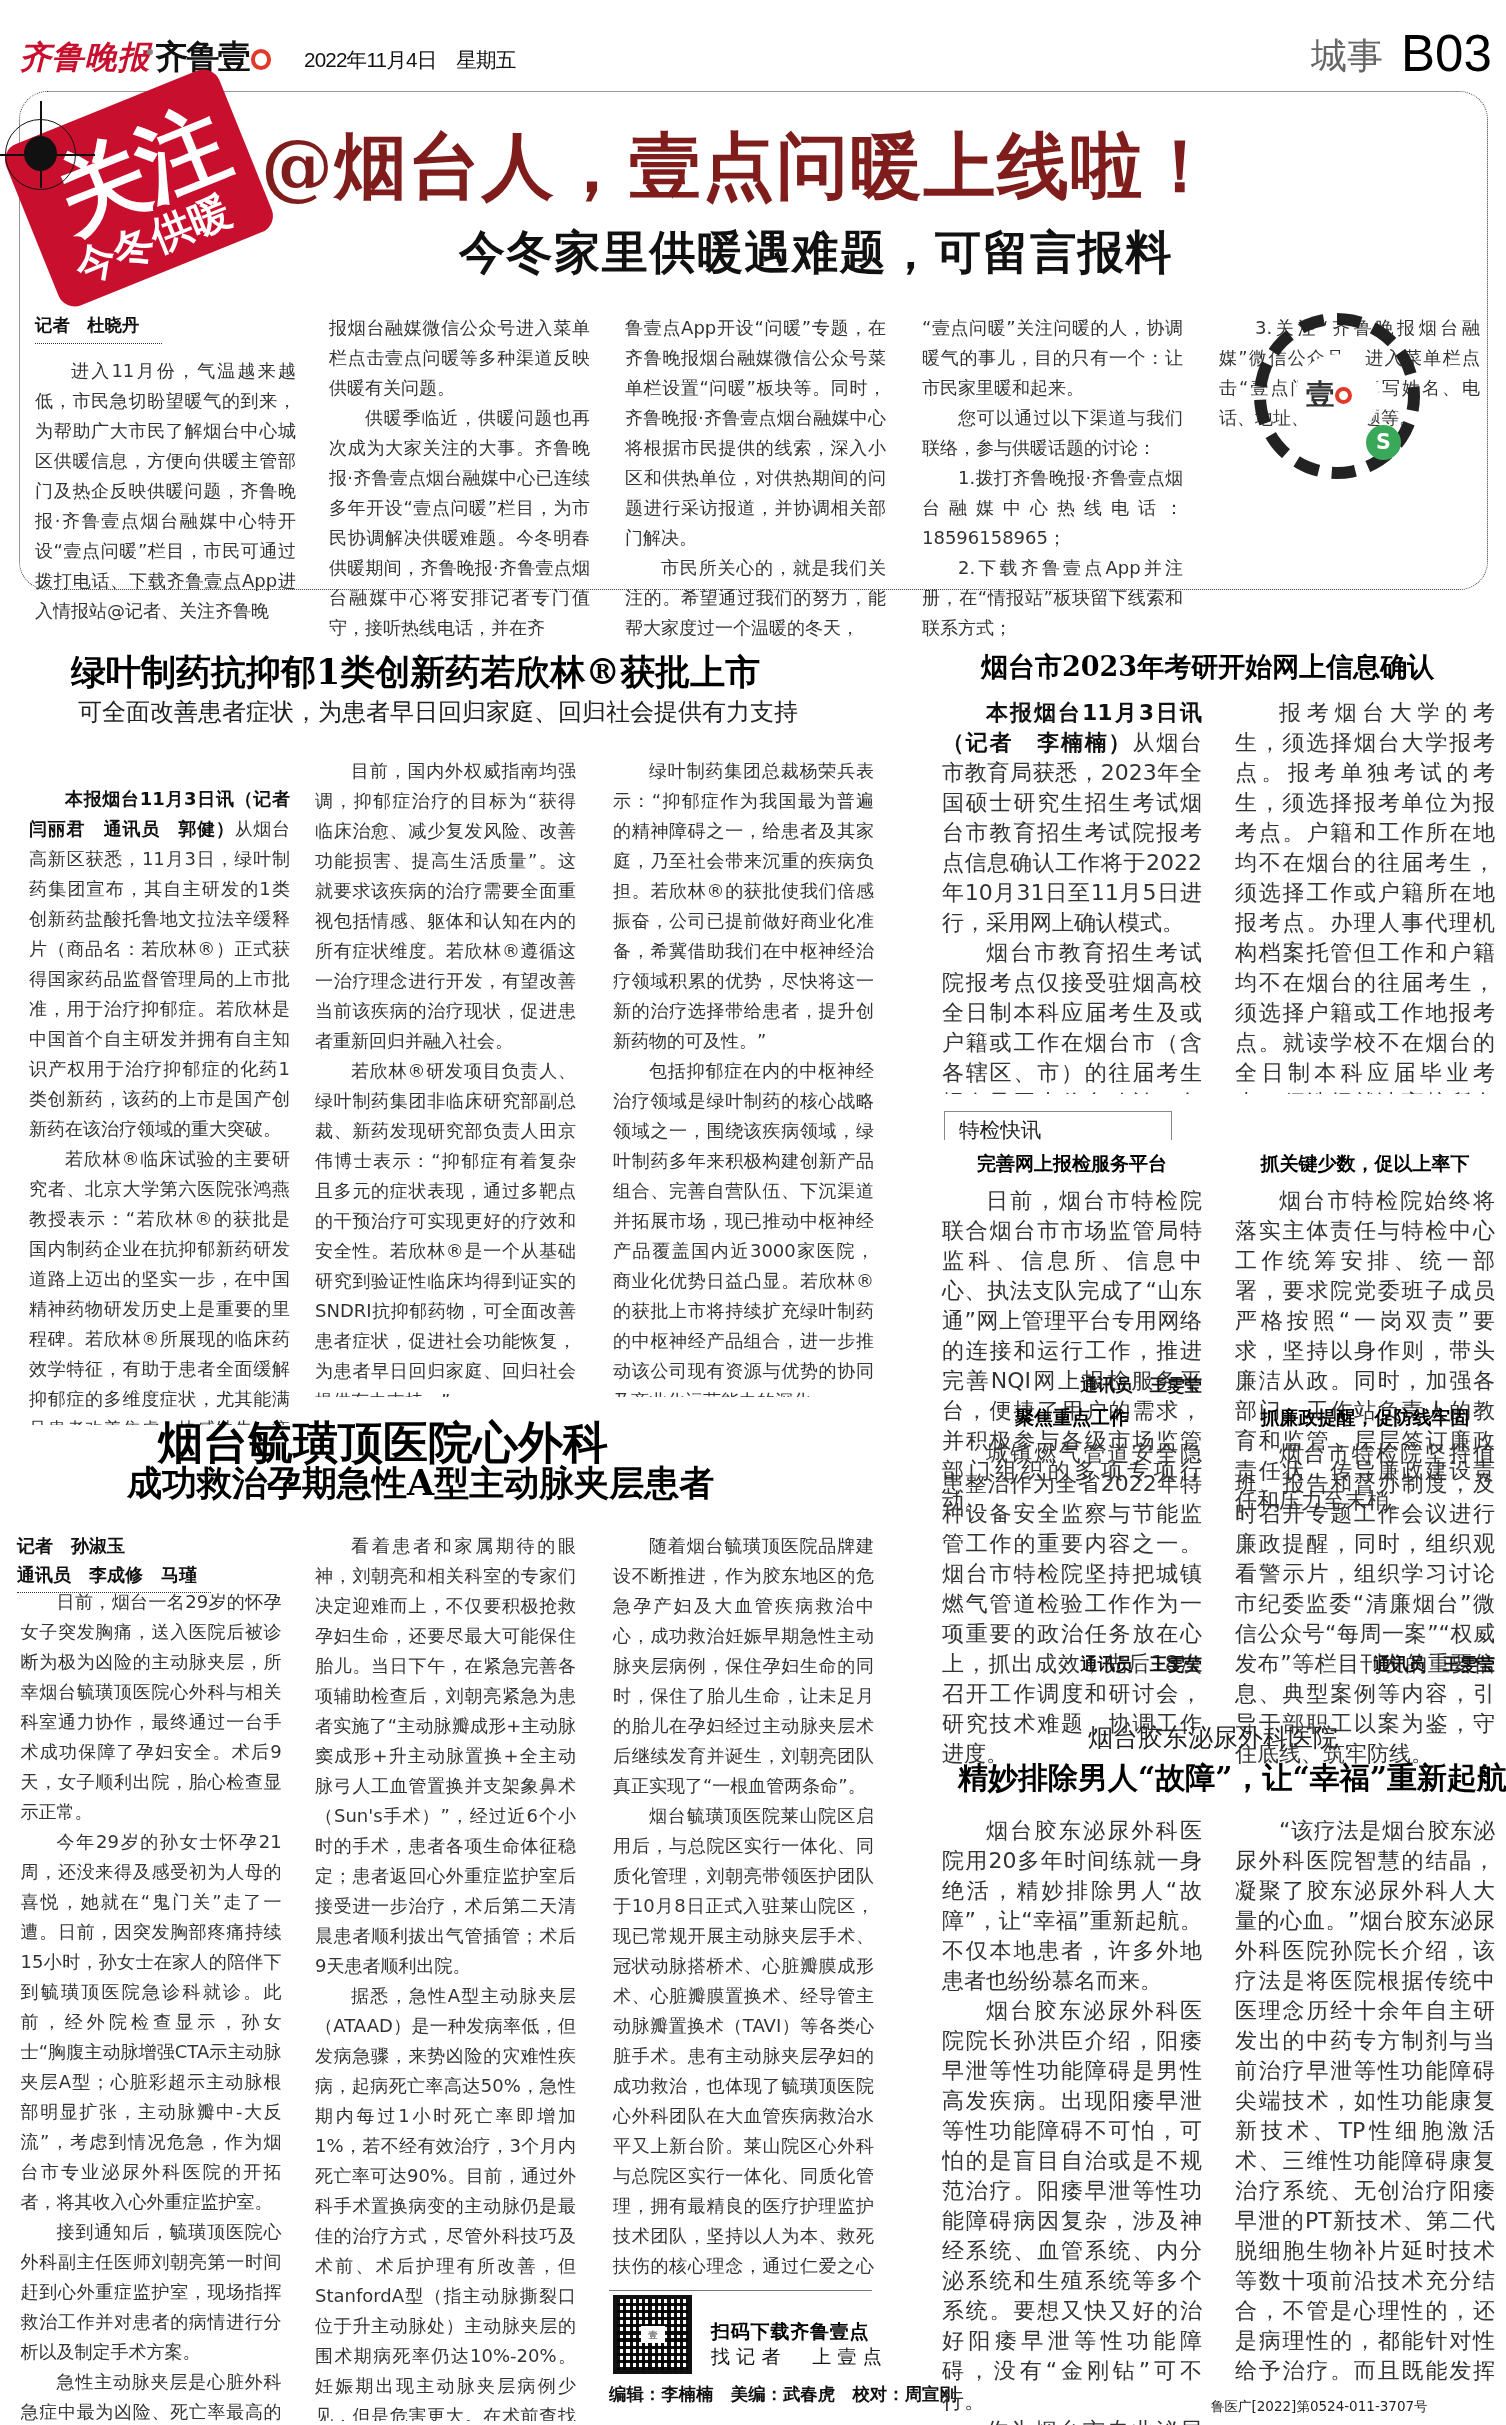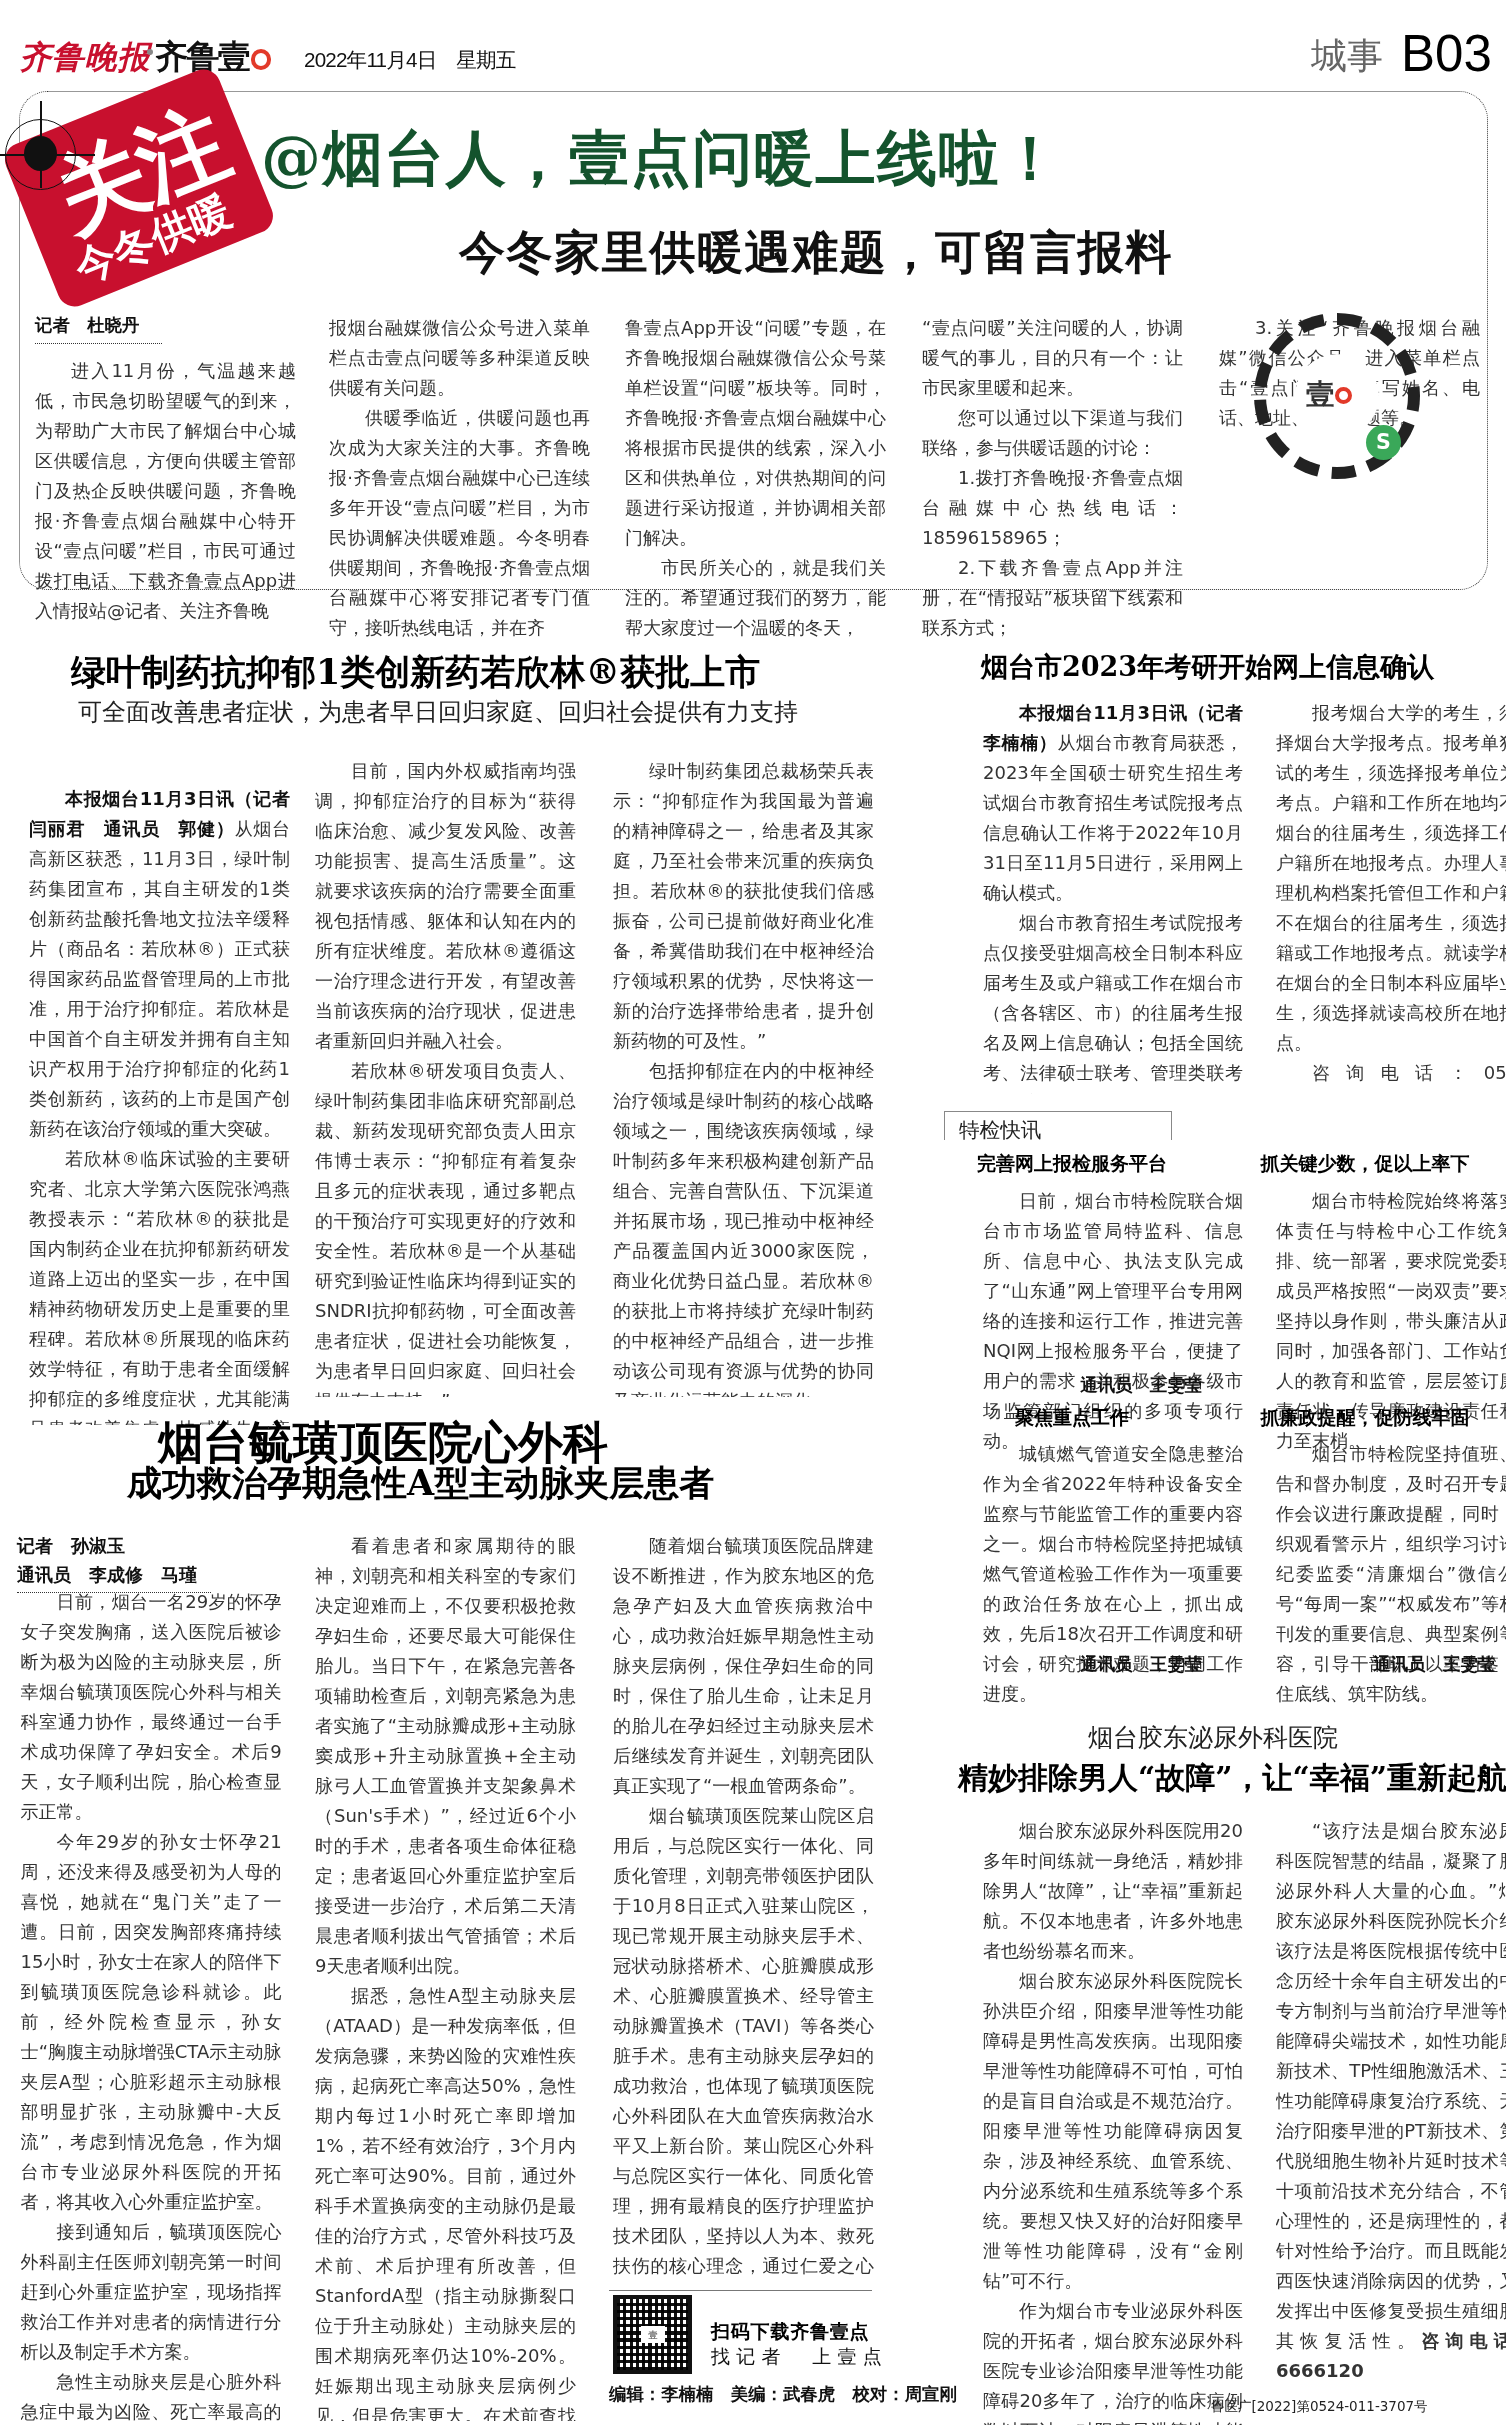--- a/index.html
+++ b/index.html
@@ -18,21 +18,21 @@
 
   
   .topbox { left: 19px; top: 91px; width: 1469px; height: 499px; border: 1.6px dotted #333; border-radius: 28.5px; }
   .badge { left: 24px; top: 101px; width: 230px; height: 174px; background: #c8102e; border-radius: 17.4px; transform: rotate(-22deg); }
   .badge-main { left: 55px; top: 111px; font-size: 89px; font-weight: bold; color: #fff; transform: rotate(-22deg); letter-spacing: -3.2px; }
   .badge-sub { left: 71px; top: 212px; font-size: 41px; font-weight: bold; color: #fff; transform: rotate(-22deg); }
   .target { left: 4.7px; top: 119px; width: 71px; height: 71px; border: 1.6px solid #111; border-radius: 50%; }
   .target-dot { left: 24px; top: 136px; width: 33px; height: 35px; border-radius: 50%; background: #111; }
   .target-h { left: 0px; top: 154px; width: 95px; height: 1.6px; background: #111; }
   .target-v { left: 40px; top: 101px; width: 1.6px; height: 87px; background: #111; }
-  .main-title { left: 261px; top: 119px; font-family: "DejaVu Serif", serif; font-size: 60px; font-weight: bold; color: #14532d; letter-spacing: 1.6px; }
+  .main-title { left: 261px; top: 119px; font-family: "DejaVu Serif", serif; font-size: 72px; font-weight: bold; color: #7f1d1d; letter-spacing: 1.6px; }
   .main-sub { left: 459px; top: 222px; font-size: 46px; color: #111; letter-spacing: 1.6px; font-weight: bold; }
 
   .byline-box { left: 35px; top: 313px; width: 127px; padding-bottom: 6.3px; border-bottom: 1.6px dotted #333; font-size: 17.4px; font-weight: bold; color: #111; }
   .col { position: absolute; font-family: "DejaVu Sans", sans-serif; color: #333; text-align: justify; }
   .p { text-indent: 2em; }
   .top-col { font-size: 18px; line-height: 30px; width: 261px; }
 
   .qr-big { left: 1254px; top: 313px; width: 166px; height: 166px; border-radius: 50%; }
   .qr-big .ring { position: absolute; left: 0; top: 0; width: 166px; height: 166px; border-radius: 50%; border: 12.7px dashed #222; }
   .qr-big .inner { position: absolute; left: 41px; top: 41px; width: 84px; height: 84px; border-radius: 50%; background: #fff; }
@@ -41,21 +41,21 @@
   .qr-big .mini { position: absolute; left: 112px; top: 112px; width: 35px; height: 35px; border-radius: 50%; background: #3aa859; color: #fff; text-align: center; line-height: 35px; font-size: 20.6px; font-weight: bold; }
 
   
   .headline { position: absolute; font-family: "DejaVu Serif", serif; font-weight: bold; color: #000; white-space: nowrap; }
   .subhead { position: absolute; font-size: 24px; color: #222; white-space: nowrap; }
   .art-col { font-size: 18px; line-height: 30px; width: 261px; }
   .lead { font-weight: bold; color: #111; }
   .byline2 { font-size: 18px; font-weight: bold; color: #111; line-height: 29px; }
 
   
-  .r-col { font-size: 18px; line-height: 30px; width: 260px; margin-left: 41px; }
+  .r-col { font-size: 22px; line-height: 30px; width: 260px; }
   .kx-label { left: 944px; top: 1111px; width: 228px; height: 28.5px; border: 0.8px solid #888; border-bottom: none; }
   .kx-text { left: 959px; top: 1116px; font-size: 20.6px; background: #fff; padding-right: 11px; color: #222; }
   .kx-head { position: absolute; font-family: "DejaVu Serif", serif; font-weight: bold; font-size: 19px; color: #000; text-align: center; width: 260px; }
   .kx-by { position: absolute; width: 260px; text-align: right; font-size: 17.4px; font-weight: bold; color: #111; }
 
   .hr { position: absolute; height: 0.8px; background: #777; }
   .qr-small { left: 613px; top: 2295px; width: 79px; height: 79px; background:
       repeating-linear-gradient(90deg, #111 0 3.2px, #fff 3.2px 6.3px),
       repeating-linear-gradient(0deg, #111 0 3.2px, #fff 3.2px 7.1px); background-blend-mode: multiply; border: 4.7px solid #111; }
   .qr-small .c { position: absolute; left: 24px; top: 27px; width: 24px; height: 17.4px; background: #fff; font-size: 9.5px; color: #333; text-align: center; line-height: 17.4px; }

